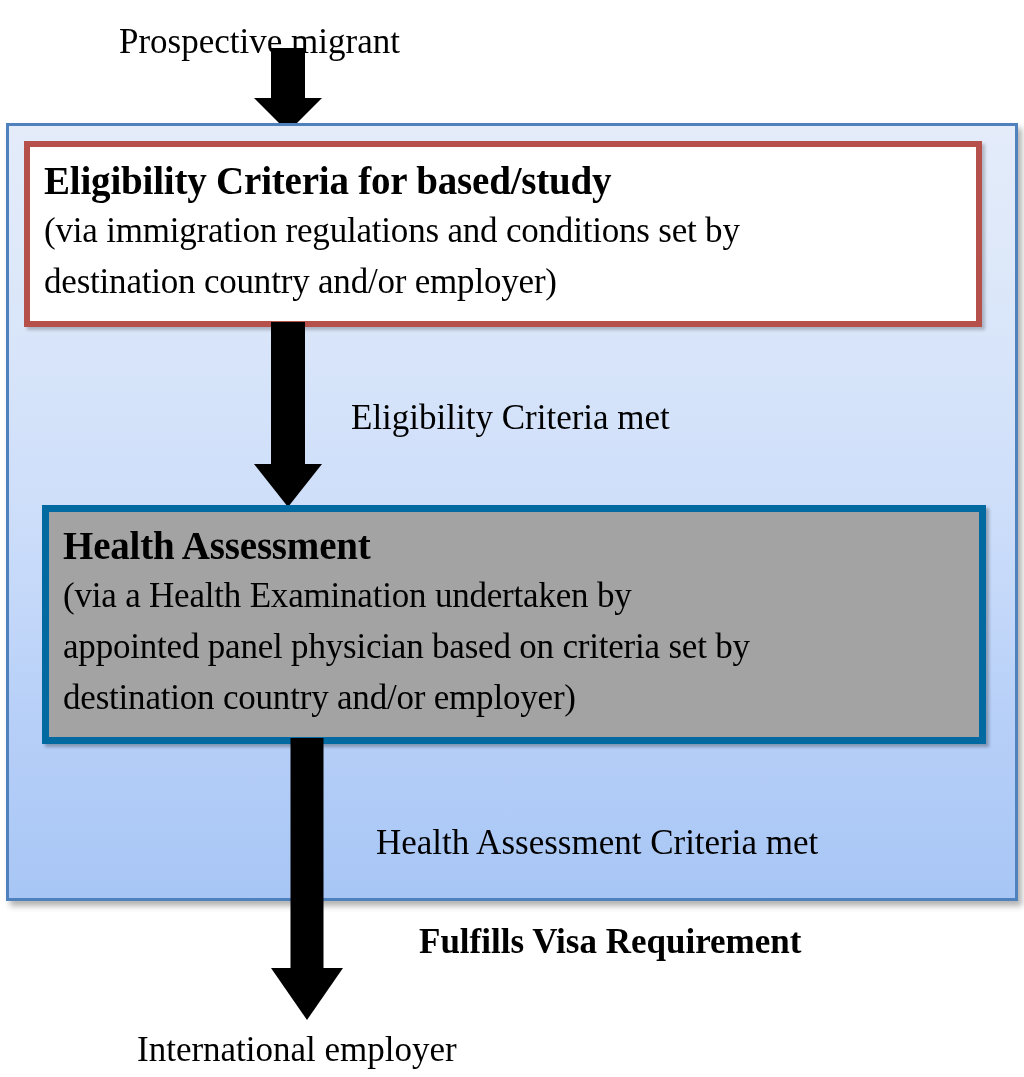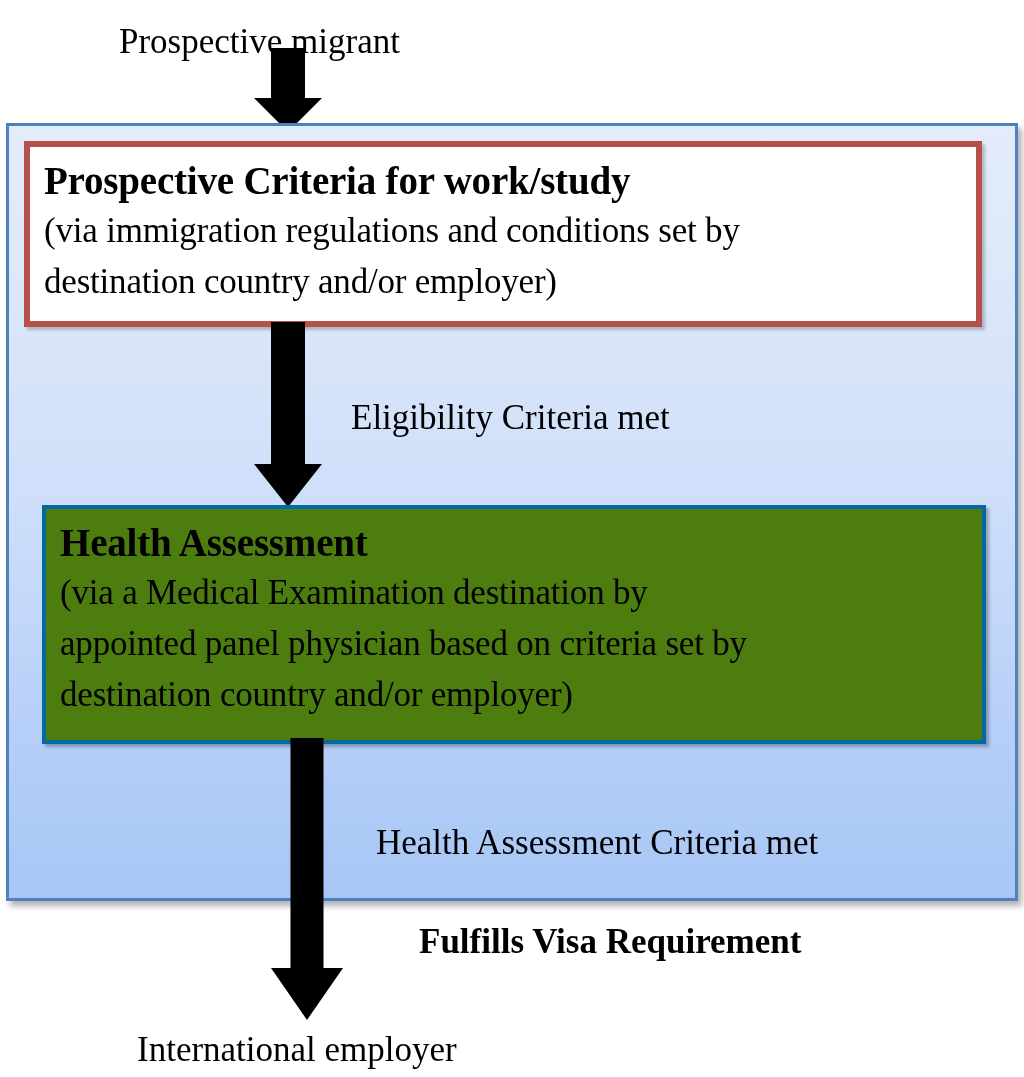--- a/index.html
+++ b/index.html
@@ -44,22 +44,22 @@
   }
 
   
   #health-box {
     position: absolute;
     left: 42px;
     top: 505px;
     width: 944px;
     height: 239px;
     box-sizing: border-box;
-    border: 4px solid #0369a1;
-    background: #4d7c0f;
+    border: 7px solid #0369a1;
+    background: #a3a3a3;
     box-shadow: 3px 3px 3px rgba(0,0,0,0.28);
     padding: 10px 0 0 14px;
   }
 
   .box-title {
     font-weight: bold;
     font-size: 39px;
     line-height: 48px;
     letter-spacing: -0.2px;
     white-space: nowrap;
@@ -128,35 +128,35 @@
 <div class="caption" id="caption-prospective">Prospective migrant</div>
 
 <div class="arrow" id="arrow-intake">
   <div class="shaft"></div>
   <div class="head"></div>
 </div>
 
 <div id="blue-container"></div>
 
 <div id="eligibility-box">
-  <div class="box-title">Prospective Criteria for work/study</div>
+  <div class="box-title">Eligibility Criteria for based/study</div>
   <div class="box-line">(via immigration regulations and conditions set by</div>
   <div class="box-line">destination country and/or employer)</div>
 </div>
 
 <div class="arrow" id="arrow-eligibility">
   <div class="shaft"></div>
   <div class="head"></div>
 </div>
 
 <div class="caption" id="caption-eligibility-met">Eligibility Criteria met</div>
 
 <div id="health-box">
   <div class="box-title">Health Assessment</div>
-  <div class="box-line">(via a Medical Examination destination by</div>
+  <div class="box-line">(via a Health Examination undertaken by</div>
   <div class="box-line">appointed panel physician based on criteria set by</div>
   <div class="box-line">destination country and/or employer)</div>
 </div>
 
 <div class="caption" id="caption-health-met">Health Assessment Criteria met</div>
 
 <div class="arrow" id="arrow-outcome">
   <div class="shaft"></div>
   <div class="head"></div>
 </div>

